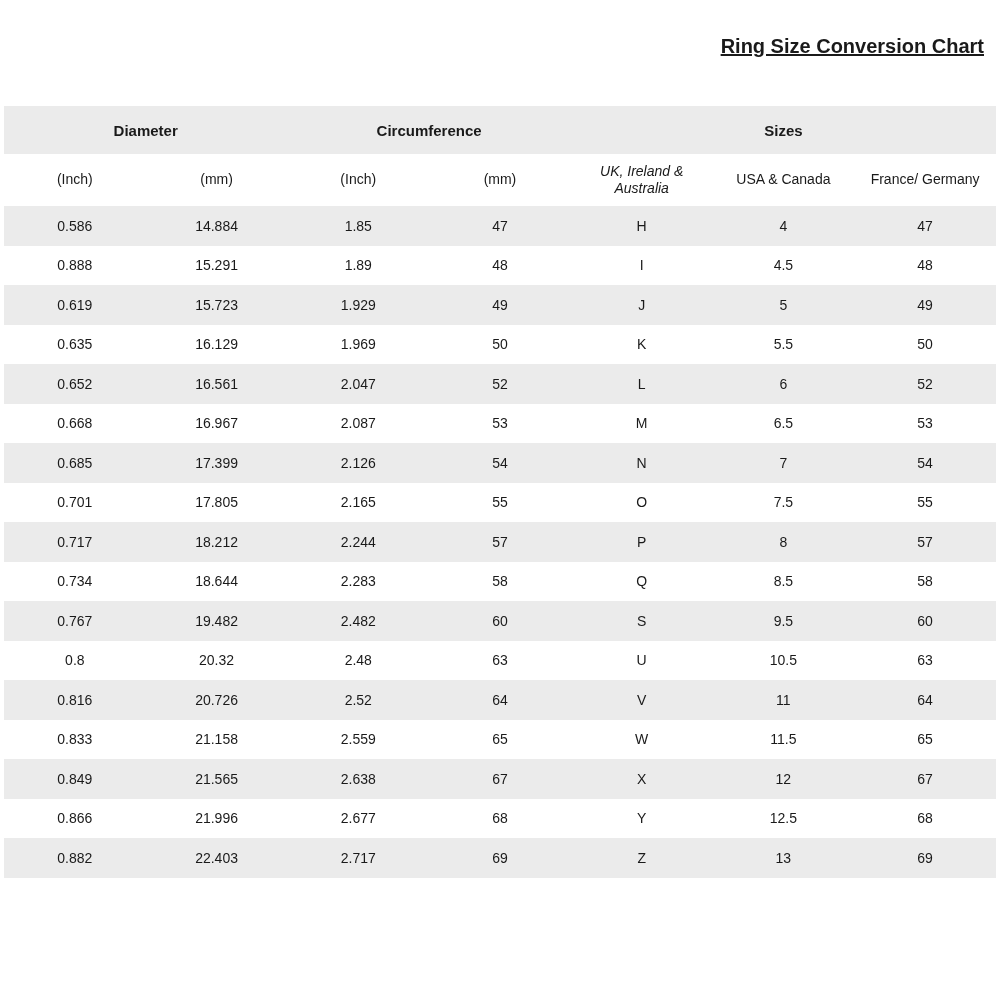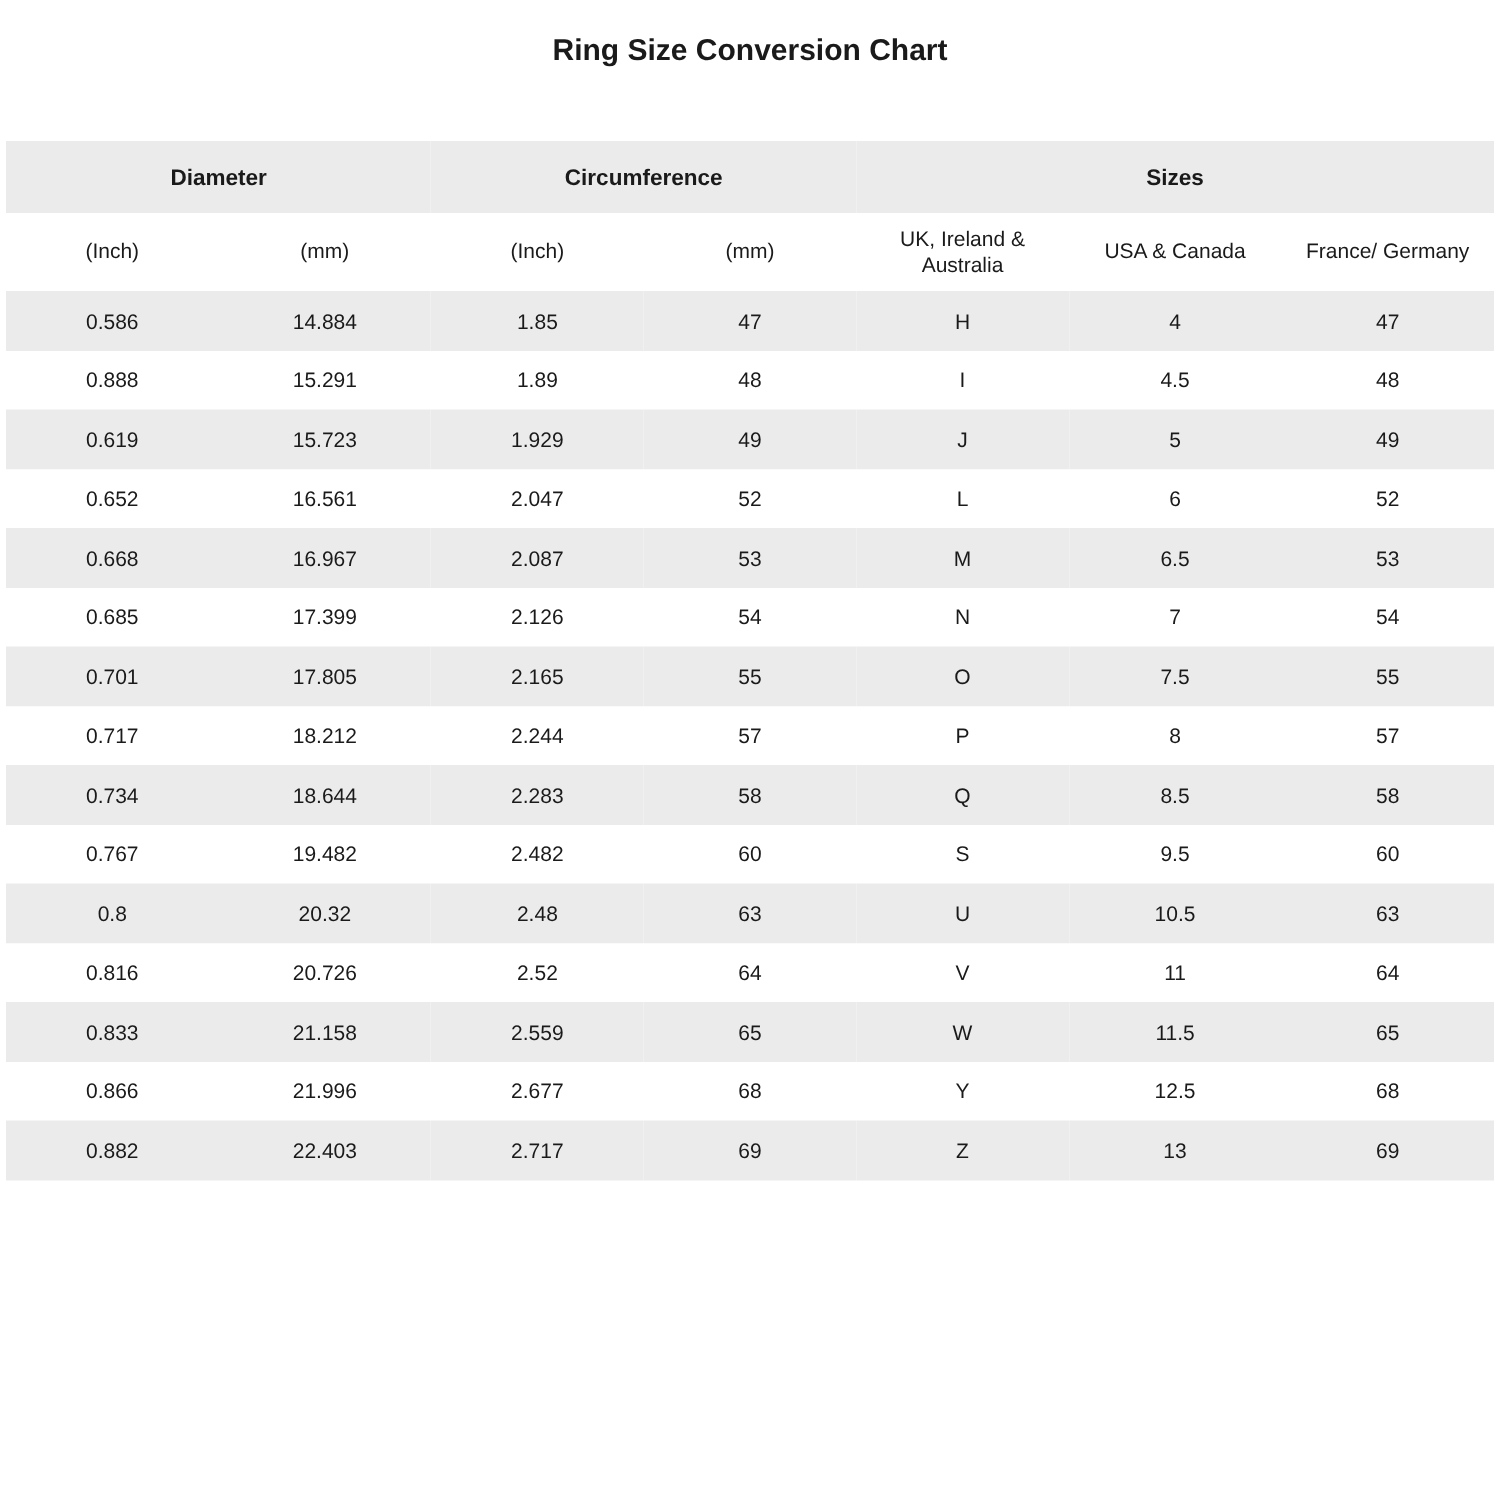--- a/index.html
+++ b/index.html
@@ -11,28 +11,29 @@
   html, body {
     margin: 0;
     padding: 0;
     width: 1000px;
     height: 1000px;
     background: var(--bg);
     font-family: "Liberation Sans", sans-serif;
     color: var(--text);
   }
   .page-title {
-    margin: 4px;
+    margin: 16px;
     padding-top: 19px;
     height: 42px;
-    text-align: center;
+    text-align: right;
     font-size: 20px;
     font-weight: 700;
     line-height: 23px;
     color: var(--text);
+    text-decoration: underline;
   }
   table.ring-table {
     margin: 48px 4px 0 4px;
     width: calc(100% - 8px);
     border-collapse: collapse;
     table-layout: fixed;
   }
   table.ring-table th,
   table.ring-table td {
     padding: 0 4px;
@@ -53,20 +54,21 @@
     background: var(--bg);
   }
   tr.col-row th {
     height: 52px;
     font-size: 14px;
     font-weight: 400;
     line-height: 1.25;
   }
   tr.col-row th.wrap-col {
     padding: 0 24px;
+    font-style: italic;
   }
   tbody td {
     height: 39.5px;
     font-size: 14px;
     font-weight: 400;
   }
   tbody tr:nth-child(odd) {
     background: var(--stripe);
   }
   tbody tr:nth-child(even) {
@@ -117,20 +119,29 @@
       <tr>
         <td>0.619</td>
         <td>15.723</td>
         <td>1.929</td>
         <td>49</td>
         <td>J</td>
         <td>5</td>
         <td>49</td>
       </tr>
       <tr>
+        <td>0.635</td>
+        <td>16.129</td>
+        <td>1.969</td>
+        <td>50</td>
+        <td>K</td>
+        <td>5.5</td>
+        <td>50</td>
+      </tr>
+      <tr>
         <td>0.652</td>
         <td>16.561</td>
         <td>2.047</td>
         <td>52</td>
         <td>L</td>
         <td>6</td>
         <td>52</td>
       </tr>
       <tr>
         <td>0.668</td>
@@ -207,20 +218,29 @@
       <tr>
         <td>0.833</td>
         <td>21.158</td>
         <td>2.559</td>
         <td>65</td>
         <td>W</td>
         <td>11.5</td>
         <td>65</td>
       </tr>
       <tr>
+        <td>0.849</td>
+        <td>21.565</td>
+        <td>2.638</td>
+        <td>67</td>
+        <td>X</td>
+        <td>12</td>
+        <td>67</td>
+      </tr>
+      <tr>
         <td>0.866</td>
         <td>21.996</td>
         <td>2.677</td>
         <td>68</td>
         <td>Y</td>
         <td>12.5</td>
         <td>68</td>
       </tr>
       <tr>
         <td>0.882</td>

